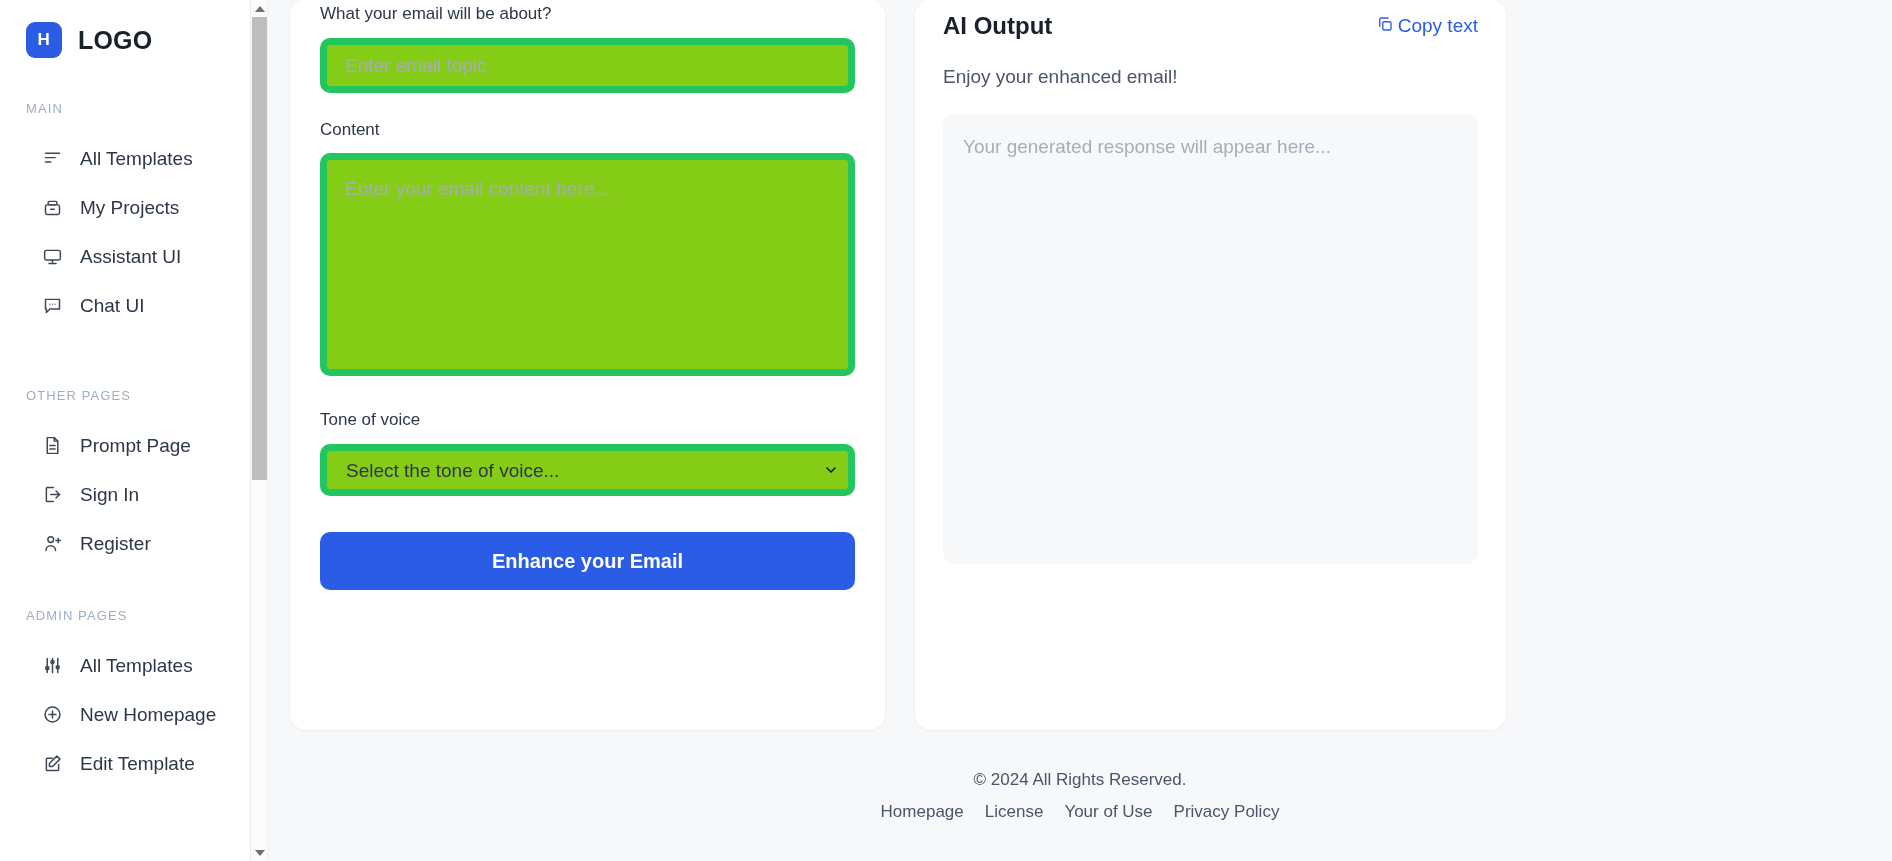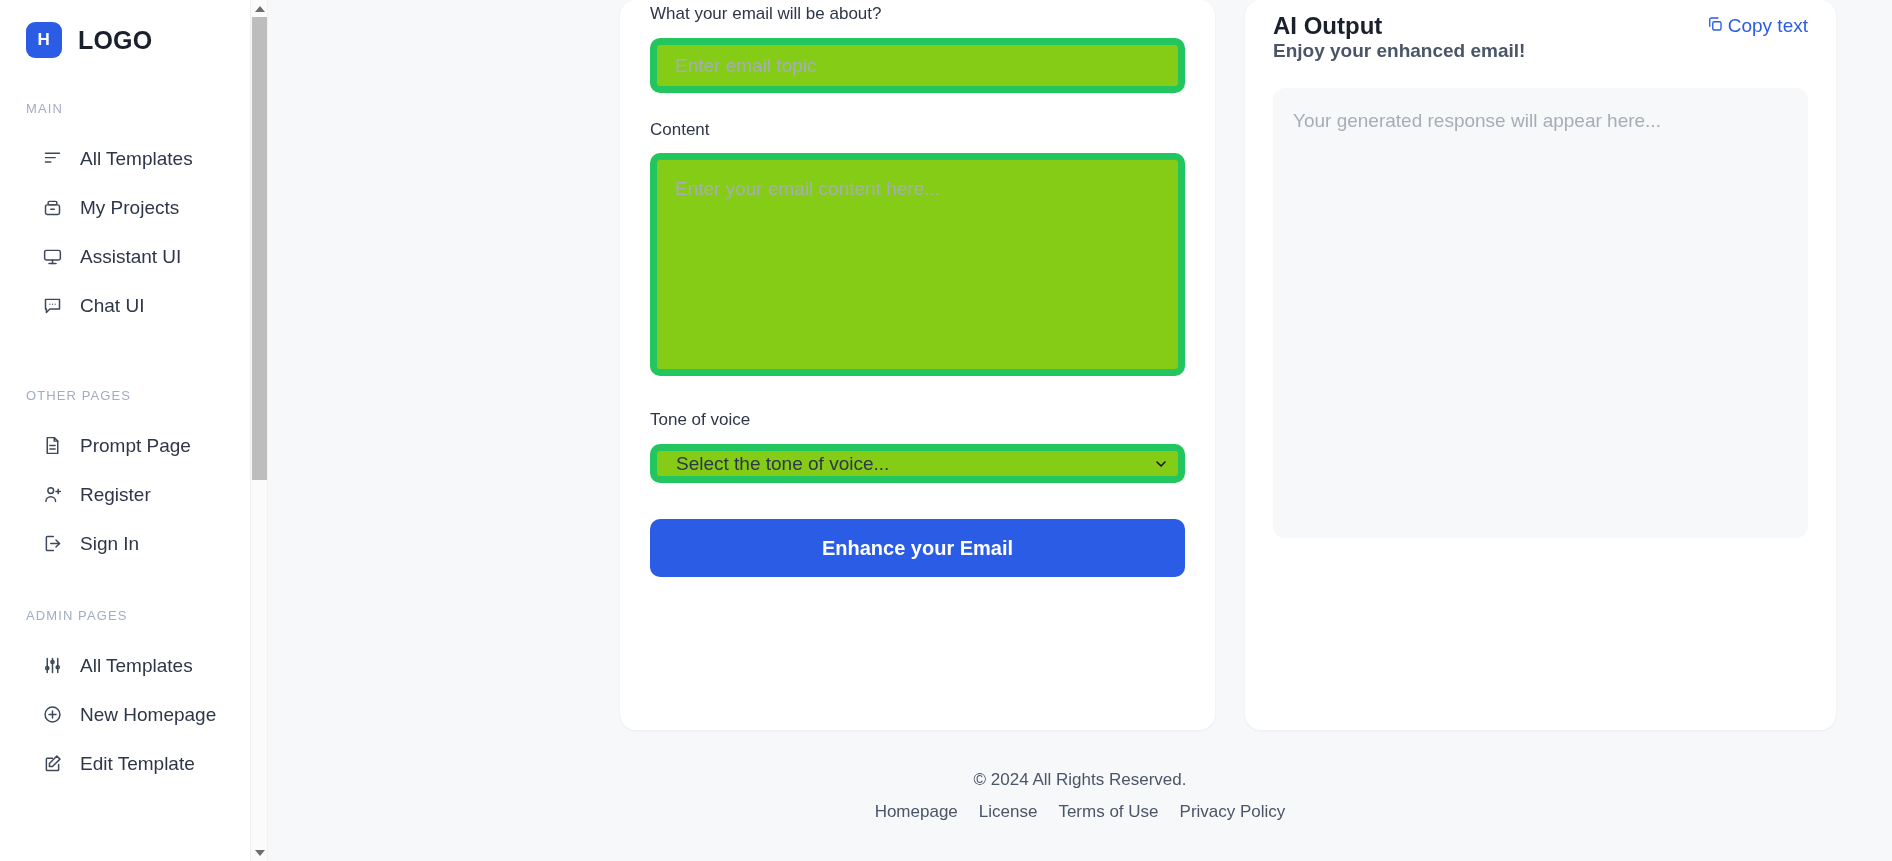--- a/index.html
+++ b/index.html
@@ -66,21 +66,21 @@
     position: absolute; top: 17px; left: 1px; width: 16px; height: 463px;
     background: #bdbdbd;
   }
 
   
   .content {
     flex: 1; height: 861px; position: relative;
     background: #f7f8fa;
     padding: 0;
   }
-  .panels { display: flex; gap: 30px; padding: 0 56px 0 22px; justify-content: flex-end; }
+  .panels { display: flex; gap: 30px; padding: 0 56px 0 22px; }
 
   .card {
     background: #ffffff;
     border-radius: 16px;
     box-shadow: 0 1px 3px rgba(16,24,40,.05);
   }
   .card-left  { width: 595px; height: 730px; padding: 0 30px; }
   .card-right { width: 591px; height: 730px; padding: 0 28px; }
 
   .field-label { font-size: 17px; color: #2d3748; }
@@ -93,21 +93,21 @@
     background: #84cc16;
     font-family: "Liberation Sans", sans-serif;
     font-size: 19px;
     color: #2d3748;
     outline: none;
   }
   .text-input { height: 55px; margin-top: 14px; padding: 0 18px; }
   .textarea   { height: 223px; margin-top: 13px; padding: 16px 18px; resize: none; line-height: 1.4; }
   .select-wrap { position: relative; margin-top: 14px; }
   .select-box {
-    height: 39px; padding: 0 36px 0 19px;
+    height: 52px; padding: 0 36px 0 19px;
     appearance: none; -webkit-appearance: none;
     cursor: pointer;
   }
   .select-chevron {
     position: absolute; right: 16px; top: 50%; transform: translateY(-50%);
     pointer-events: none; width: 16px; height: 16px;
   }
   .select-chevron svg { width: 16px; height: 16px; stroke: #111; stroke-width: 2.2; fill: none;
                         stroke-linecap: round; stroke-linejoin: round; }
   .text-input::placeholder, .textarea::placeholder { color: #a7adb8; }
@@ -127,21 +127,21 @@
   .out-head { display: flex; align-items: center; justify-content: space-between; padding-top: 12px; }
   .out-title { font-size: 24px; font-weight: 700; color: #1a202c; }
   .copy-btn {
     display: flex; align-items: center; gap: 4px;
     background: none; border: none; cursor: pointer;
     color: #2b5ce6; font-size: 19px; font-family: "Liberation Sans", sans-serif;
     padding: 0;
   }
   .copy-icon svg { width: 18px; height: 18px; stroke: #2b5ce6; stroke-width: 1.8; fill: none;
                    stroke-linecap: round; stroke-linejoin: round; }
-  .out-sub { font-size: 19px; color: #4a5568; font-weight: bold; }
+  .out-sub { margin-top: 26px; font-size: 19px; color: #4a5568; }
   .out-box {
     margin-top: 26px; height: 450px;
     background: #f7f8fa; border-radius: 12px;
     padding: 22px 20px;
     font-size: 19px; color: #a7adb8;
   }
 
   
   .footer { text-align: center; padding-top: 40px; color: #4a5568; }
   .footer-copy { font-size: 17px; }
@@ -220,38 +220,38 @@
               <line x1="9" y1="12" x2="15" y2="12"></line>
               <line x1="9" y1="16" x2="15" y2="16"></line>
             </svg>
         </span>
         <span class="nav-label">Prompt Page</span>
       </div>
 
       <div class="nav-item">
         <span class="nav-icon">
           <svg viewBox="0 0 24 24">
+              <path d="M13 4H6a1 1 0 0 0-1 1v14a1 1 0 0 0 1 1h7"></path>
+              <polyline points="16,8 20,12 16,16"></polyline>
+              <line x1="20" y1="12" x2="10" y2="12"></line>
+            </svg>
+        </span>
+        <span class="nav-label">Sign In</span>
+      </div>
+
+      <div class="nav-item">
+        <span class="nav-icon">
+          <svg viewBox="0 0 24 24">
               <circle cx="10" cy="7.5" r="3.3"></circle>
               <path d="M4.5 20c0-3.3 2.6-5.5 5.5-5.5s5.5 2.2 5.5 5.5"></path>
               <line x1="18.5" y1="6" x2="18.5" y2="11"></line>
               <line x1="16" y1="8.5" x2="21" y2="8.5"></line>
             </svg>
         </span>
         <span class="nav-label">Register</span>
-      </div>
-
-      <div class="nav-item">
-        <span class="nav-icon">
-          <svg viewBox="0 0 24 24">
-              <path d="M13 4H6a1 1 0 0 0-1 1v14a1 1 0 0 0 1 1h7"></path>
-              <polyline points="16,8 20,12 16,16"></polyline>
-              <line x1="20" y1="12" x2="10" y2="12"></line>
-            </svg>
-        </span>
-        <span class="nav-label">Sign In</span>
       </div>
     </div>
 
     <div class="nav-section sec-admin">
       <div class="nav-section-title">ADMIN PAGES</div>
 
       <div class="nav-item first-in-sec">
         <span class="nav-icon">
           <svg viewBox="0 0 24 24">
               <line x1="6" y1="4" x2="6" y2="20"></line>
@@ -341,18 +341,18 @@
 
         <div class="out-box">Your generated response will appear here...</div>
       </section>
     </div>
 
     <footer class="footer">
       <div class="footer-copy">© 2024 All Rights Reserved.</div>
       <div class="footer-links">
         <a href="#">Homepage</a>
         <a href="#">License</a>
-        <a href="#">Terms of Use</a>
+        <a href="#">Your of Use</a>
         <a href="#">Privacy Policy</a>
       </div>
     </footer>
   </main>
 </div>
 
 </body></html>

